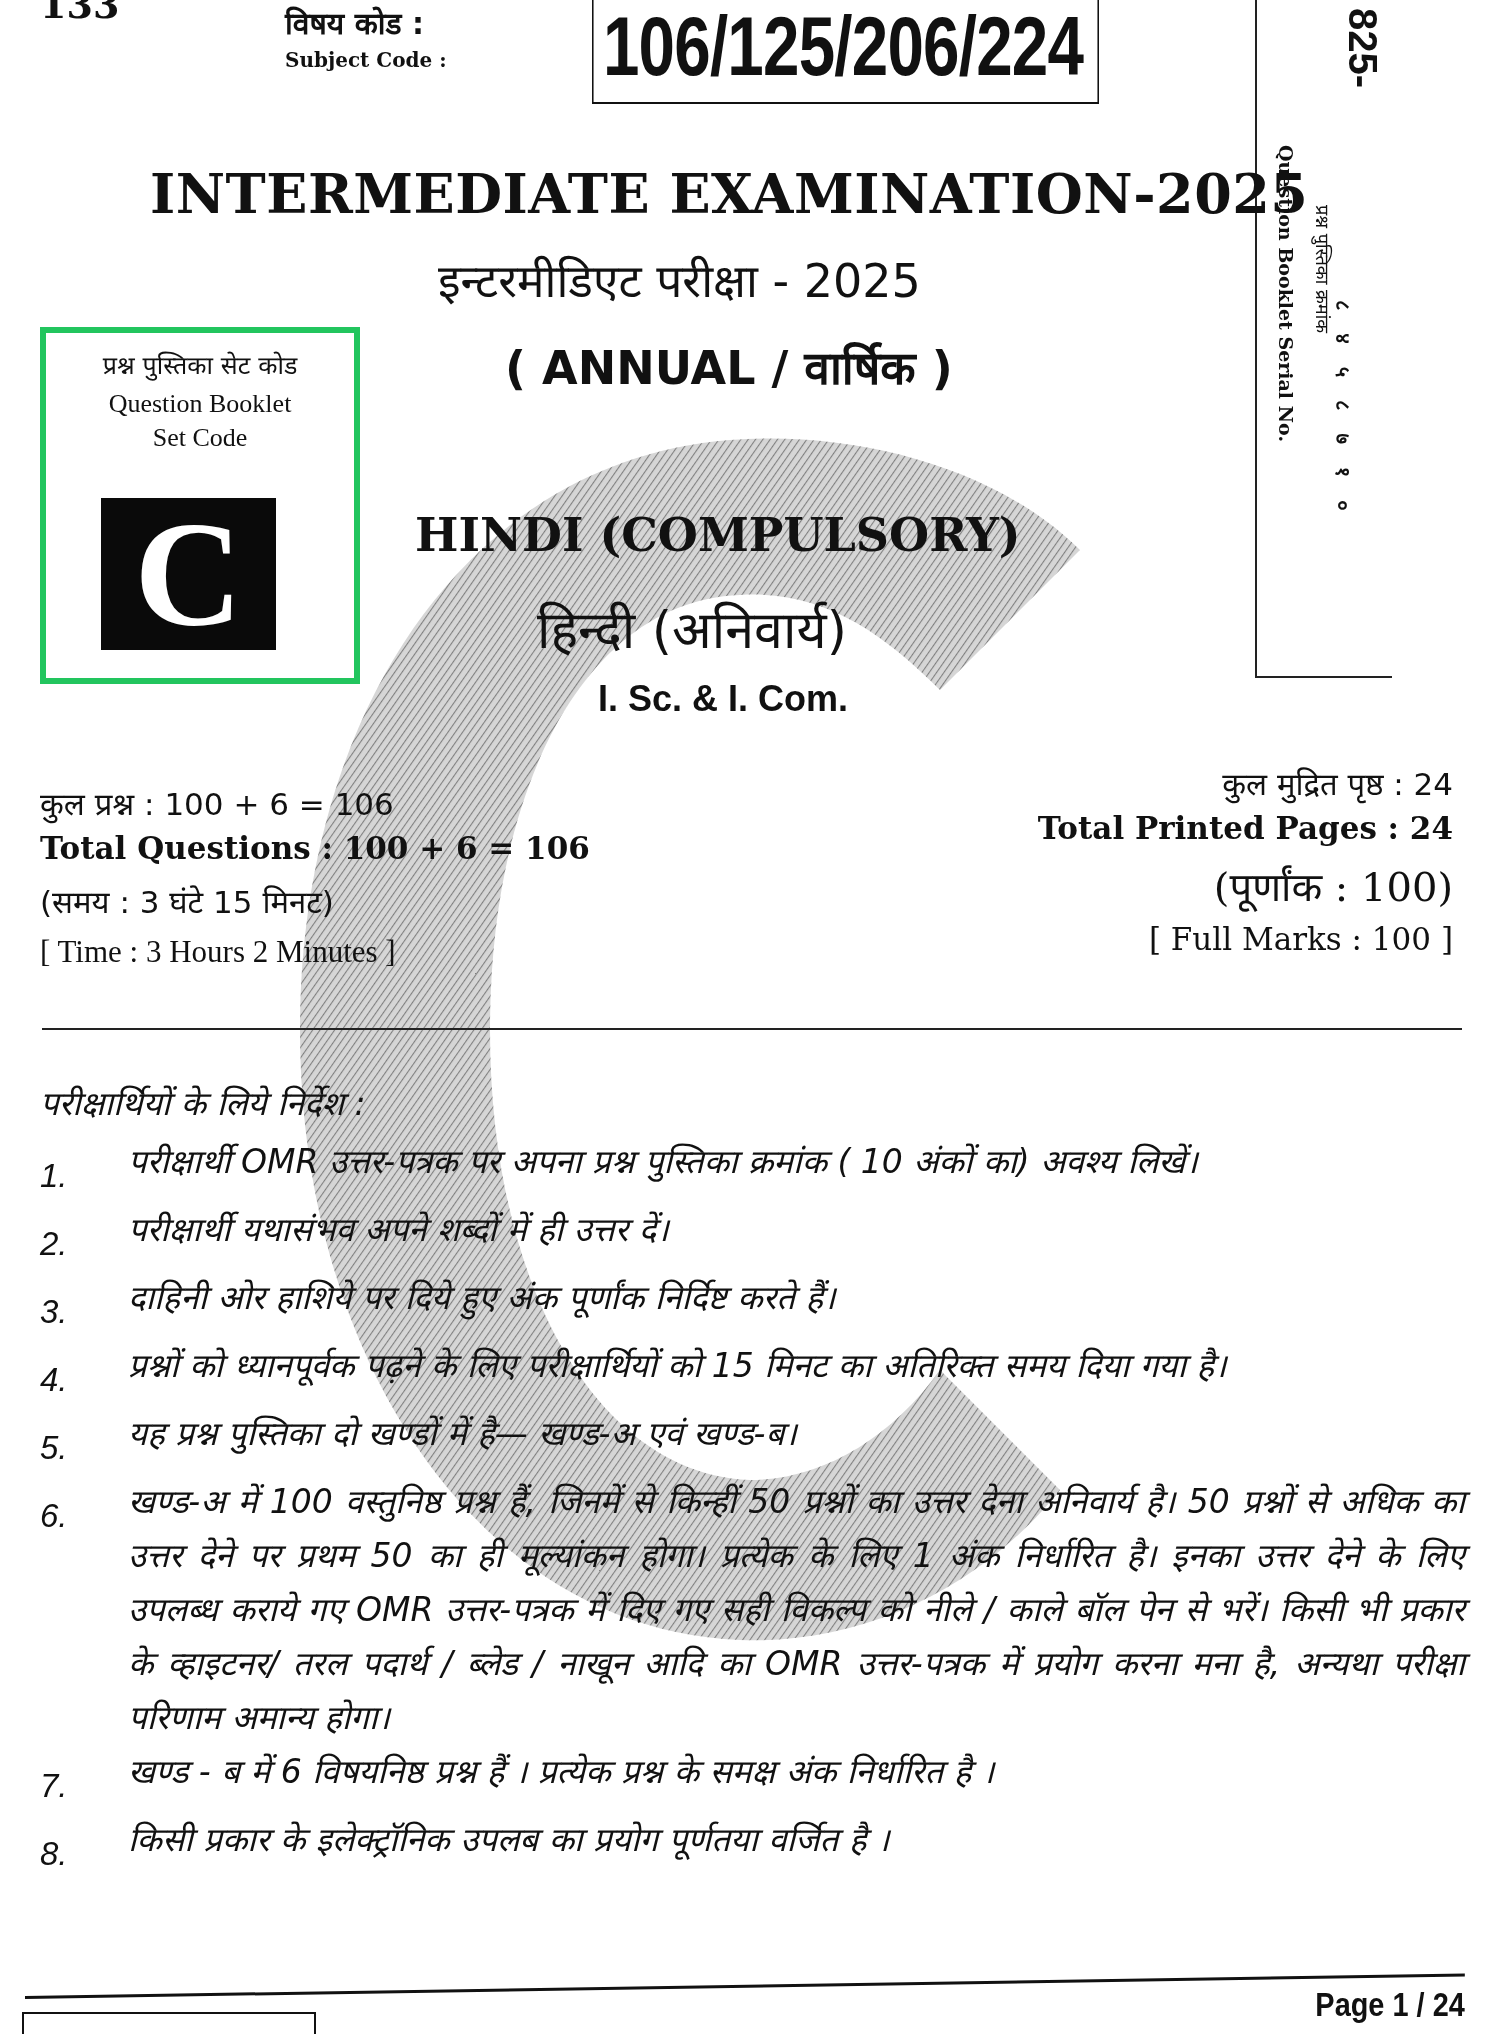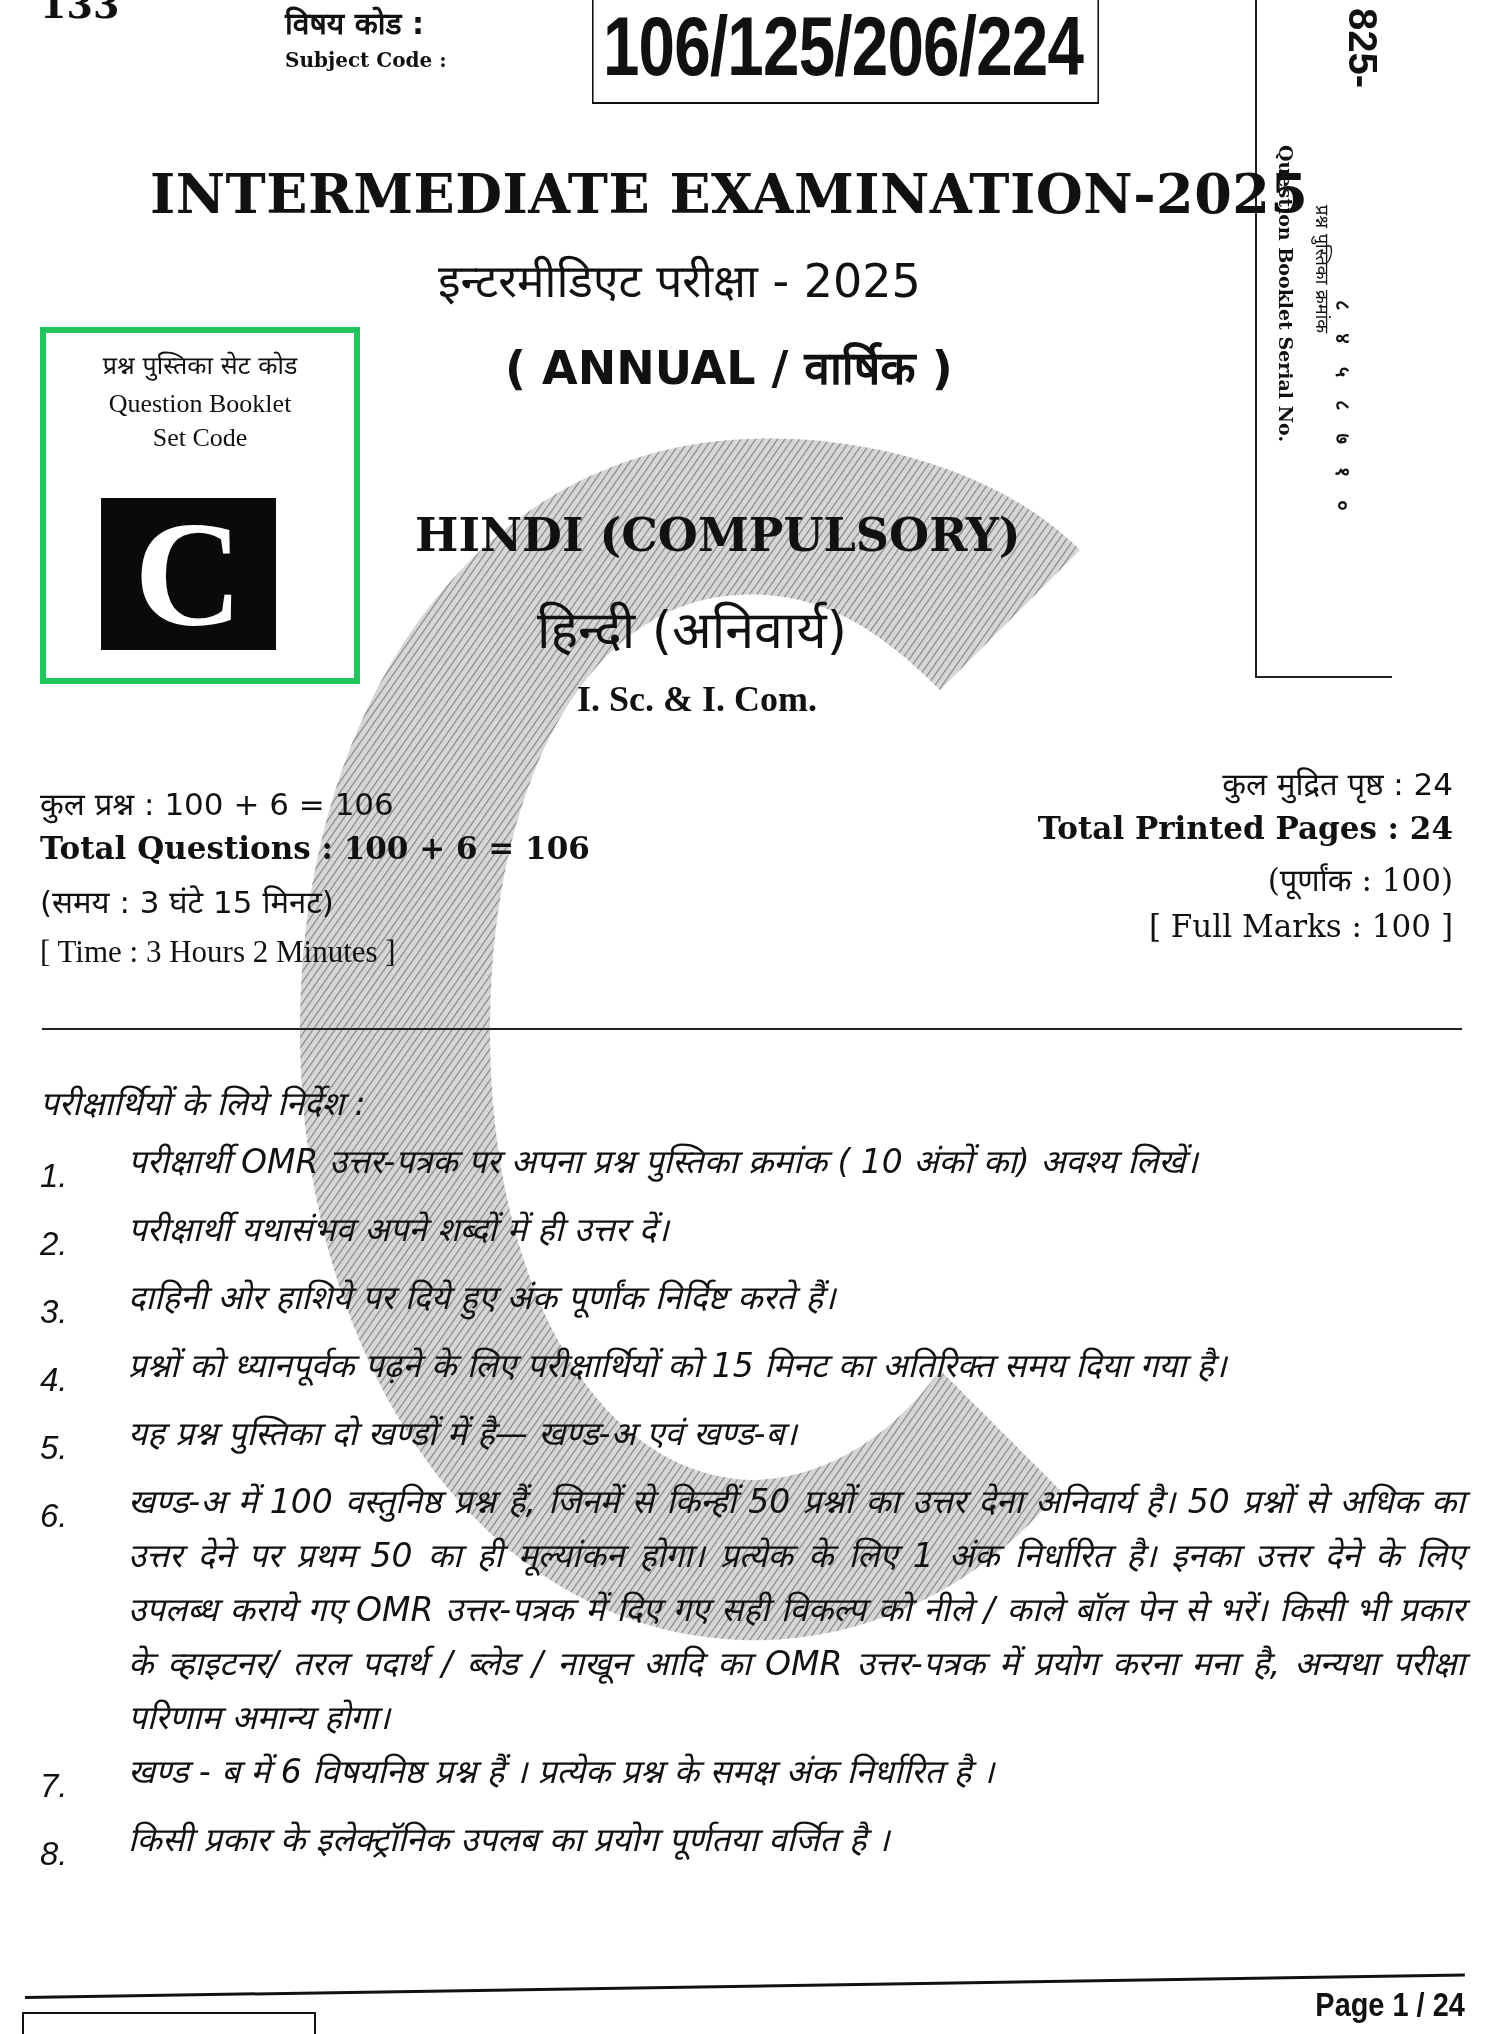--- a/index.html
+++ b/index.html
@@ -57,32 +57,32 @@
     .set-box .hi { margin-top: 14px; font-size: 25px; font-family: "DejaVu Sans", sans-serif; }
     .set-box .en1 { margin-top: 8px; font-size: 26px; font-family: "Liberation Serif", serif; }
     .set-box .en2 { margin-top: 4px; font-size: 26px; font-family: "Liberation Serif", serif; }
     .set-code {
       position: absolute; left: 55px; top: 165px; width: 175px; height: 152px; background: #0a0a0a; color: #fff;
       font-size: 150px; font-family: "Liberation Serif", serif; font-weight: bold; line-height: 152px; text-align: center;
     }
 
     .subject-en { left: 415px; top: 508px; font-size: 46px; font-weight: bold; font-family: "DejaVu Serif", serif; z-index: 2; }
     .subject-hi { left: 537px; top: 592px; font-size: 52px; font-family: "DejaVu Sans", sans-serif; z-index: 2; }
-    .stream { left: 577px; top: 678px; font-size: 36px; font-weight: bold; font-family: Liberation Serif, serif; z-index: 2; }
+    .stream { left: 598px; top: 678px; font-size: 36px; font-weight: bold; font-family: Liberation Sans, sans-serif; z-index: 2; }
 
     .meta-left { left: 40px; top: 782px; z-index: 2; }
     .meta-left .l1 { font-size: 31px; font-family: "DejaVu Sans", sans-serif; }
     .meta-left .l2 { font-size: 31px; font-weight: bold; font-family: "DejaVu Serif", serif; margin-top: 6px; }
     .meta-left .l3 { font-size: 31px; font-family: "DejaVu Sans", sans-serif; margin-top: 14px; }
     .meta-left .l4 { font-size: 31px; font-family: "Liberation Serif", serif; margin-top: 12px; }
 
     .meta-right { right: 52px; top: 762px; text-align: right; z-index: 2; }
     .meta-right .r1 { font-size: 31px; font-family: "DejaVu Sans", sans-serif; }
     .meta-right .r2 { font-size: 31px; font-weight: bold; font-family: "DejaVu Serif", serif; margin-top: 6px; }
-    .meta-right .r3 { font-size: 31px; font-family: "DejaVu Serif", serif; margin-top: 12px; }
+    .meta-right .r3 { font-size: 40px; font-family: "DejaVu Serif", serif; margin-top: 12px; }
     .meta-right .r4 { font-size: 31px; font-family: "DejaVu Serif", serif; margin-top: 8px; }
 
     .divider { left: 42px; top: 1028px; width: 1420px; height: 0; border-top: 2px solid #222; z-index: 2; }
 
     .instr-title { left: 40px; top: 1080px; font-size: 33px; font-style: italic; font-family: "DejaVu Sans", sans-serif; z-index: 2; }
 
     .instr { left: 40px; top: 1135px; width: 1425px; z-index: 2; }
     .instr-item { display: flex; font-size: 33px; font-family: "DejaVu Sans", sans-serif; font-style: italic; line-height: 54px; }
     .instr-item .num { width: 88px; flex: 0 0 88px; font-style: italic; font-family: "Liberation Sans", sans-serif; padding-top: 14px; }
     .instr-item .txt { flex: 1; text-align: justify; }

